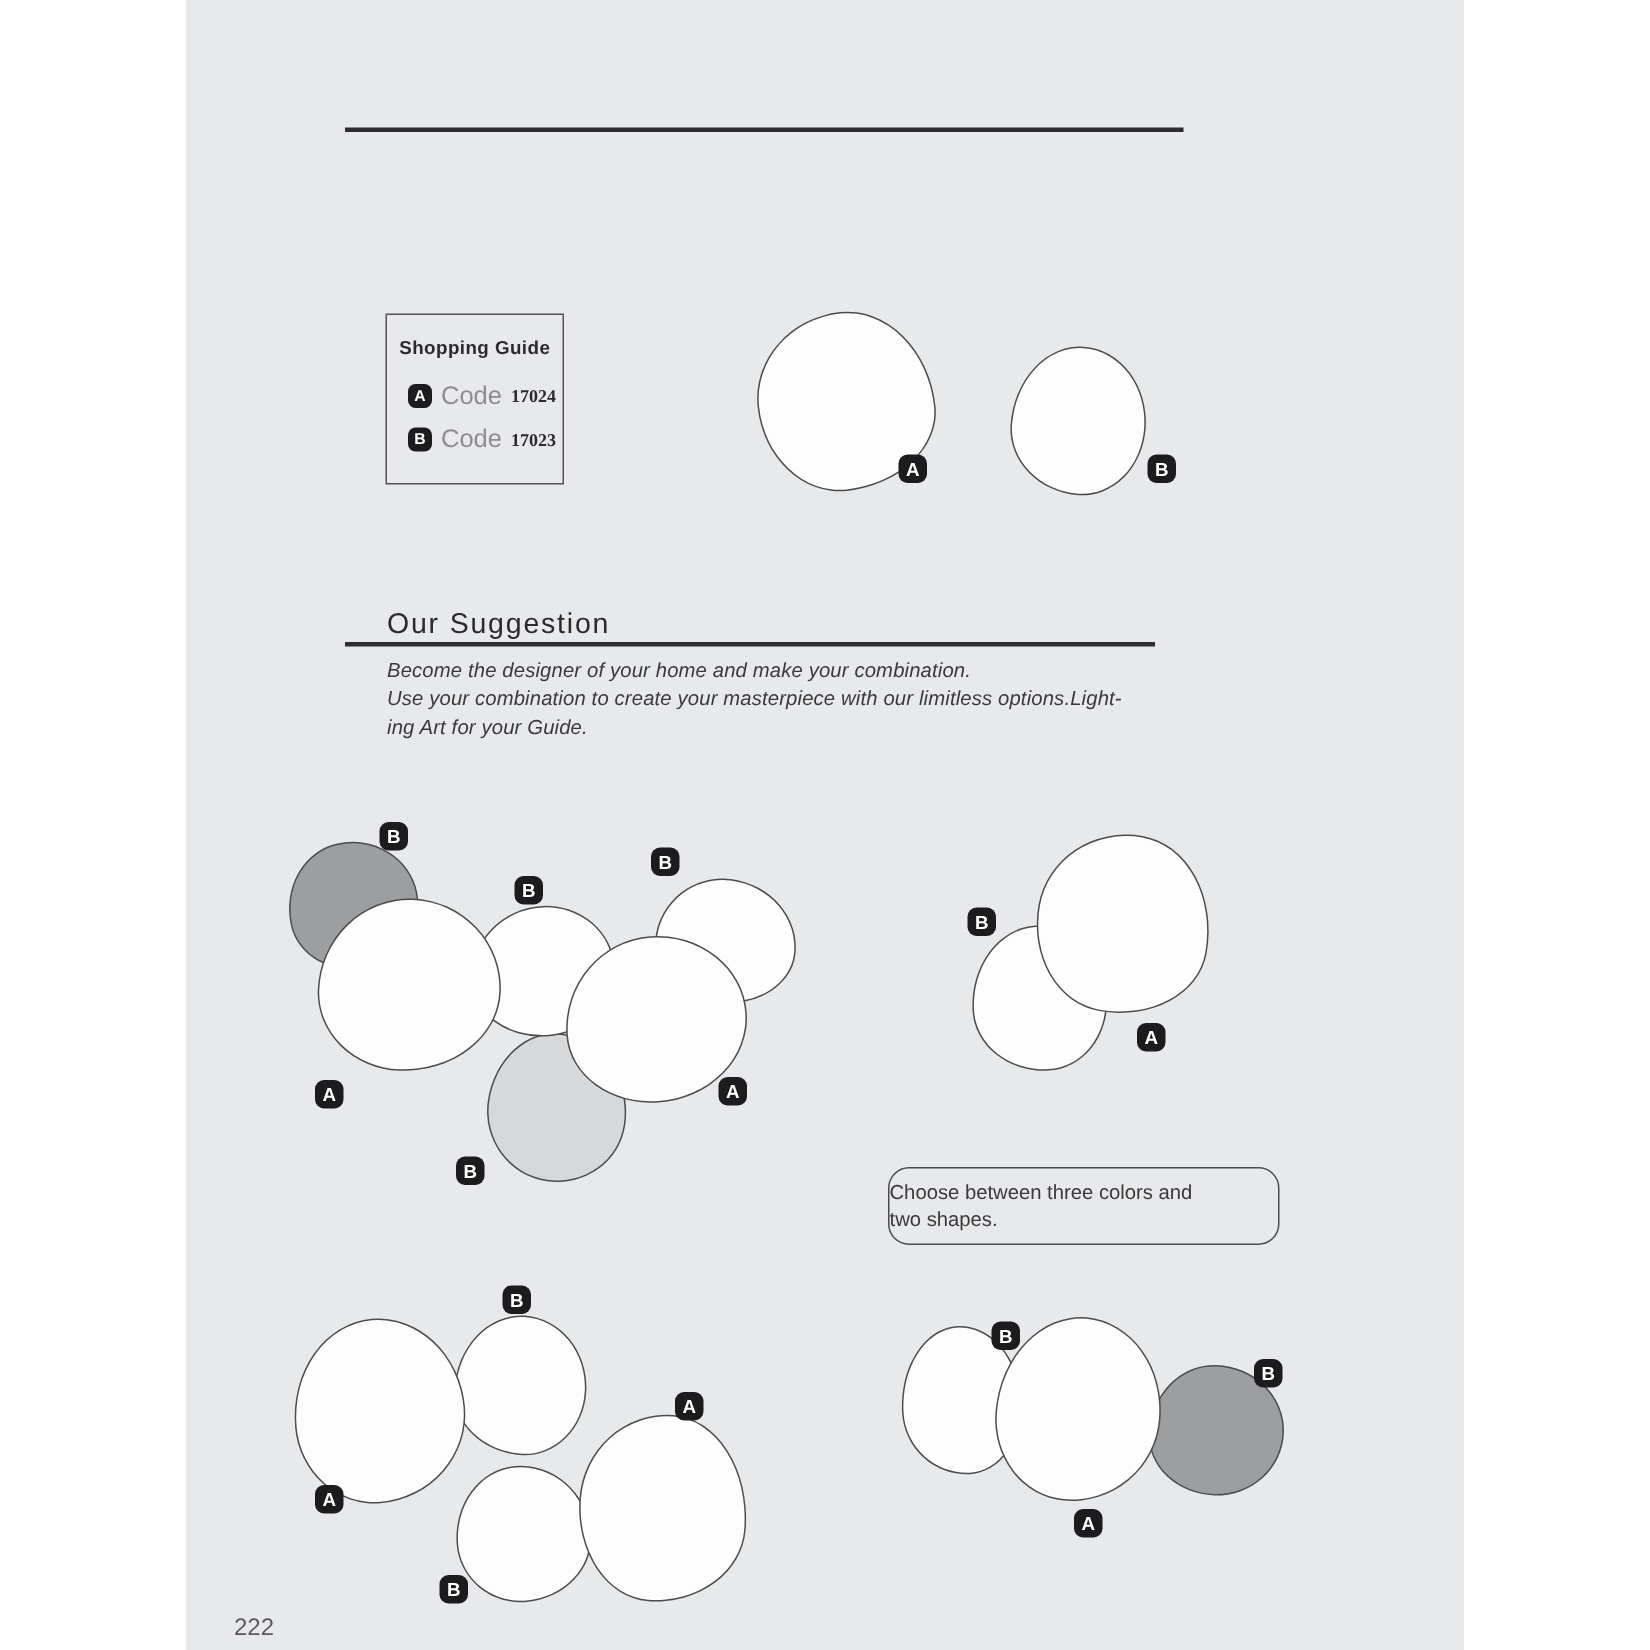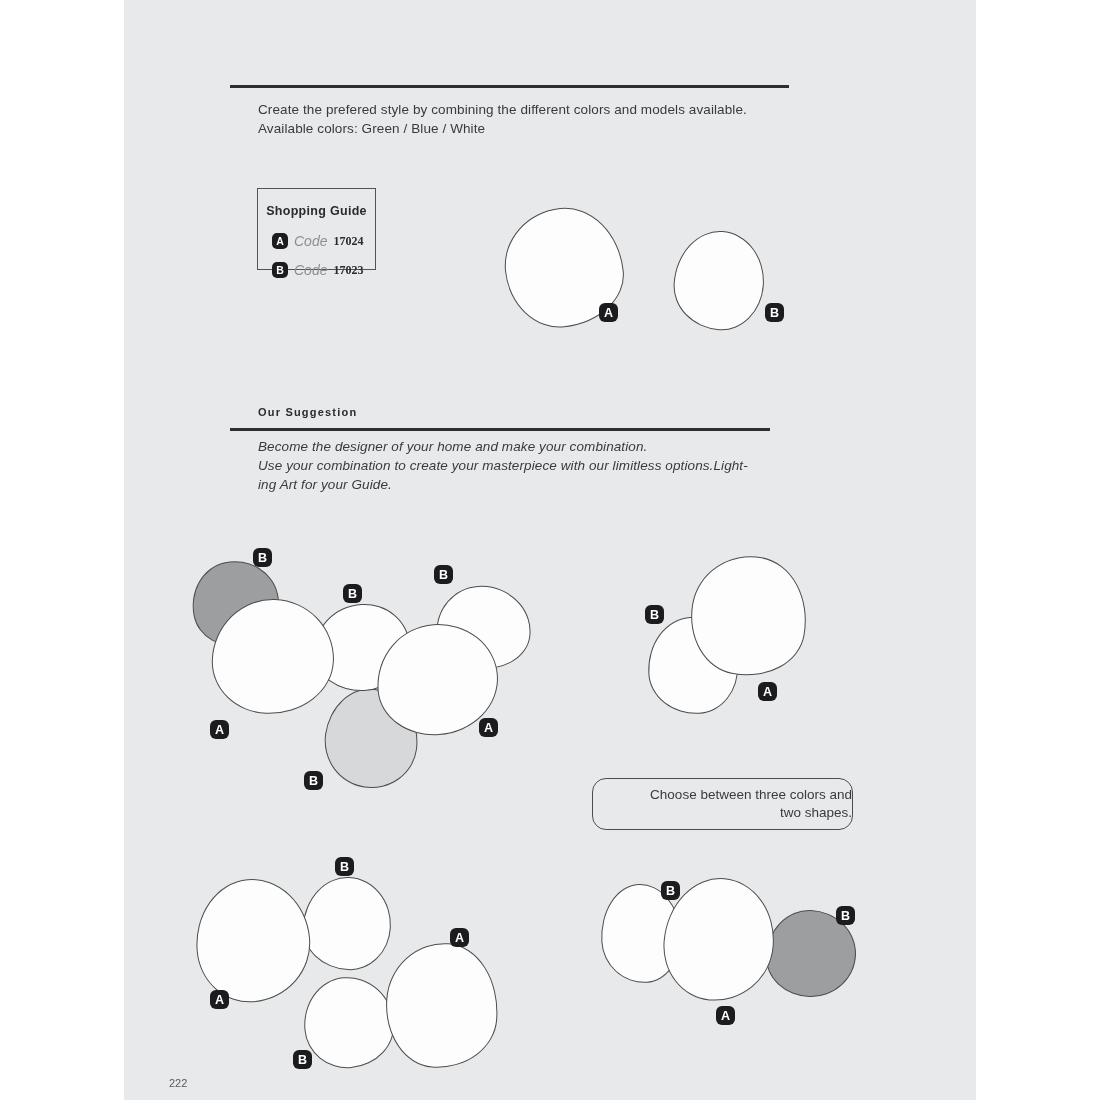--- a/index.html
+++ b/index.html
@@ -10,67 +10,63 @@
   .abs{position:absolute;}
 
   
   .main-title{left:258px;top:57px;font-size:17px;font-weight:bold;
               letter-spacing:2.2px;color:#2b2b2d;}
   .rule{height:2.5px;background:#2e2e30;}
   .rule-title{left:230px;top:85px;width:559px;}
   .rule-suggestion{left:230px;top:428px;width:540px;}
   .body-text{font-size:13.5px;line-height:19px;color:#3a3a3c;letter-spacing:.1px;}
   .intro{left:258px;top:100px;}
-  .suggestion-title{left:258px;top:406px;font-size:11px;font-weight:bold;
+  .suggestion-title{left:258px;top:406px;font-size:19px;font-weight:normal;
                     letter-spacing:1.2px;color:#2b2b2d;}
   .suggestion-text{left:258px;top:437px;font-style:italic;}
 
   
-  .guide{left:257px;top:188px;width:119px;height:82px;
+  .guide{left:257px;top:209px;width:119px;height:114px;
          border:1.5px solid #535355;box-sizing:border-box;}
   .guide-title{position:absolute;left:0;right:0;top:15px;text-align:center;
                font-size:12.5px;font-weight:bold;color:#2b2b2d;letter-spacing:.3px;}
   .guide-row{position:absolute;left:14px;display:flex;align-items:center;gap:6px;}
   .guide-row.r0{top:44px;}
   .guide-row.r1{top:73px;}
   .mini-badge{width:16px;height:16px;border-radius:5px;background:var(--badge-bg,#1c1c1e);
               color:var(--badge-fg,#fff);font-size:10.5px;font-weight:bold;
               display:flex;align-items:center;justify-content:center;flex:0 0 auto;}
-  .guide-code-label{font-size:14px;color:#8e8e90;font-style:italic;}
+  .guide-code-label{font-size:17px;color:#8e8e90;}
   .guide-code{font-size:12px;font-weight:bold;color:#2b2b2d;font-family:Liberation Serif, serif;}
 
   
   .pebble{position:absolute;box-sizing:border-box;border:1.6px solid #4a4c4e;}
   .pebble.white{background:var(--pebble-white,#fdfdfd);}
   .pebble.dark{background:var(--pebble-dark,#9c9ea0);}
   .pebble.light{background:var(--pebble-light,#d6d8d9);}
   .badge{position:absolute;width:19px;height:19px;border-radius:6px;
          background:var(--badge-bg,#1c1c1e);color:var(--badge-fg,#fff);
          font-size:12.5px;font-weight:bold;display:flex;align-items:center;
          justify-content:center;z-index:10;}
 
   
   .callout{left:592px;top:778px;width:261px;height:52px;border-radius:14px;
            border:1.5px solid #4a4c4e;box-sizing:border-box;
-           display:flex;flex-direction:column;align-items:flex-end;justify-content:center;
+           display:flex;flex-direction:column;align-items:flex-start;justify-content:center;
            font-size:13.5px;line-height:18px;color:#3a3a3c;text-align:center;}
 
-  .page-number{left:156px;top:1077px;font-size:11px;color:#5a5a5c;margin-left:13px;}
+  .page-number{left:156px;top:1077px;font-size:16px;color:#5a5a5c;}
 </style>
 </head>
 <body>
 
 <div class="stage">
   <div class="page"></div>
 
   <div class="abs rule rule-title"></div>
-  <div class="abs body-text intro">
-    <div>Create the prefered style by combining the different colors and models available.</div>
-    <div>Available colors: Green / Blue / White</div>
-  </div>
 
   <div class="abs guide">
     <div class="guide-title">Shopping Guide</div>
     <div class="guide-row r0">
       <span class="mini-badge">A</span>
       <span class="guide-code-label">Code</span>
       <span class="guide-code">17024</span>
     </div>
     <div class="guide-row r1">
       <span class="mini-badge">B</span>

